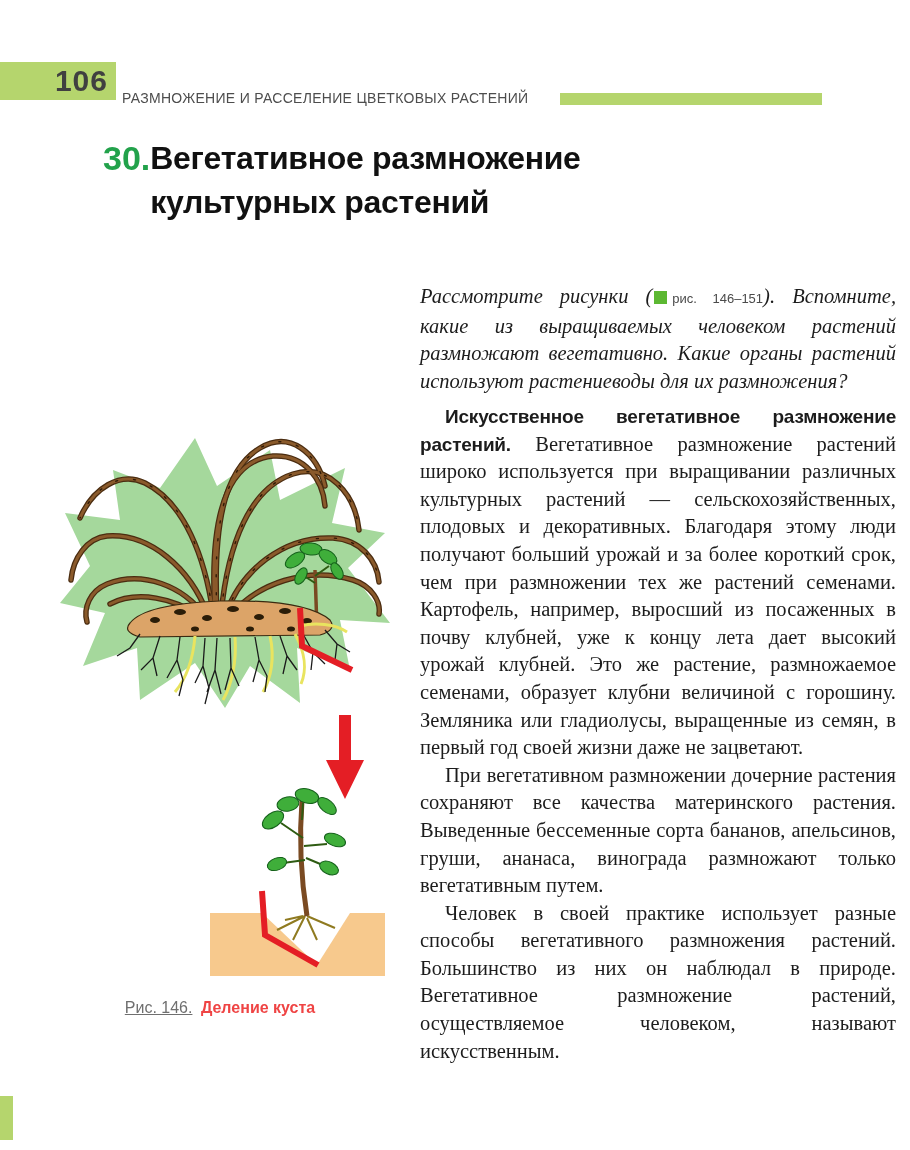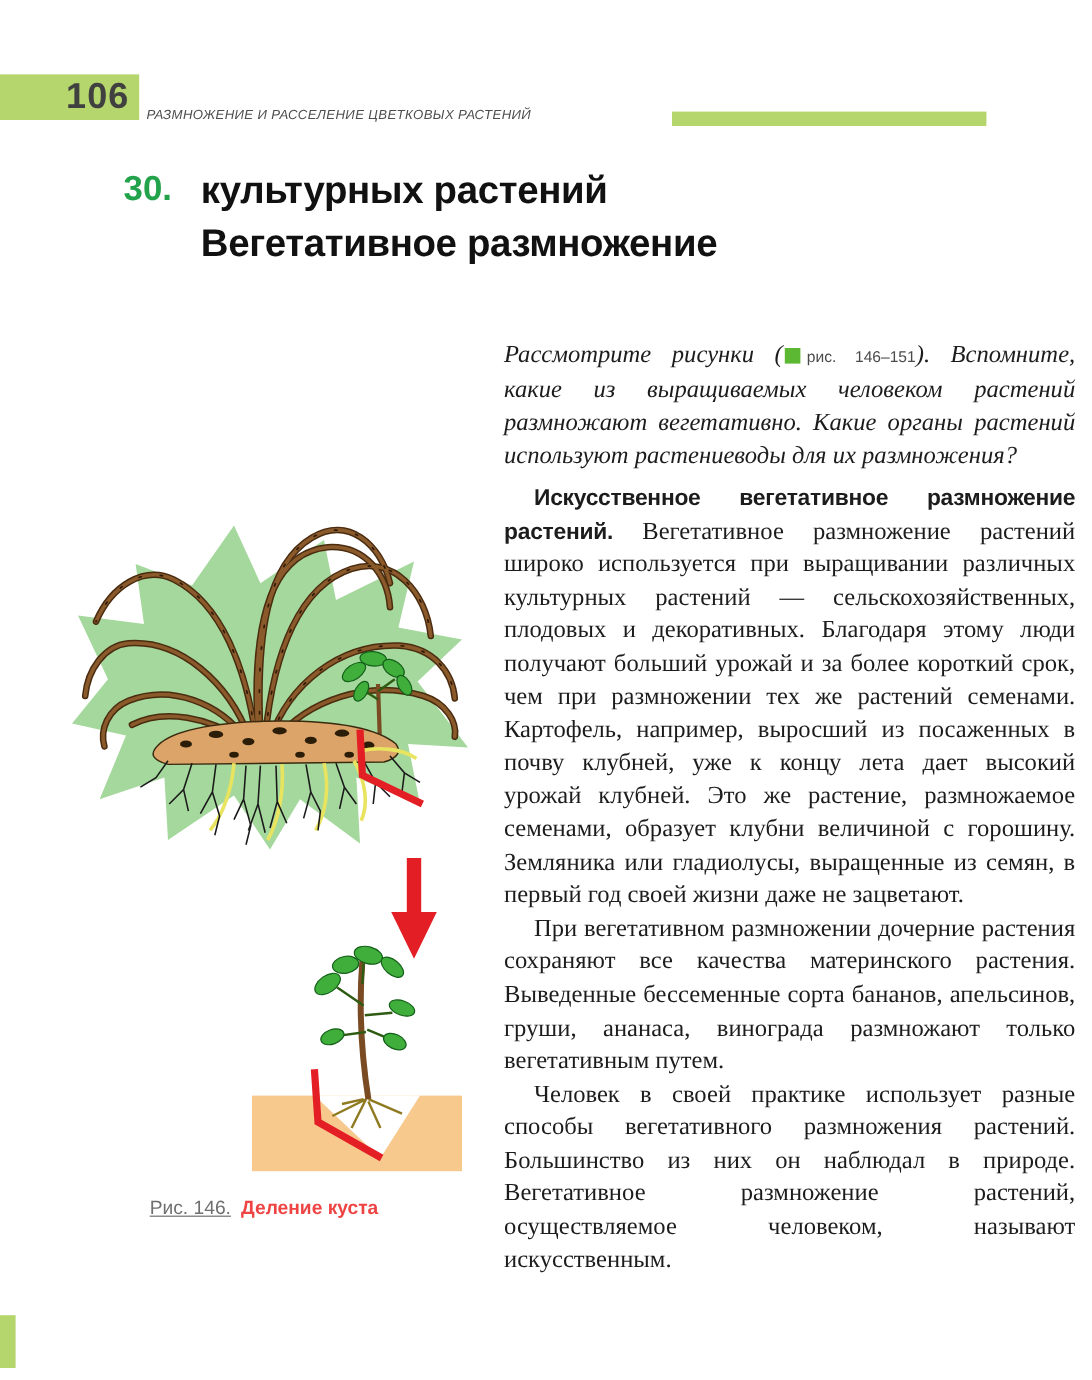--- a/index.html
+++ b/index.html
@@ -18,32 +18,31 @@
     position:absolute;left:0;top:62px;width:116px;height:38px;
     background:var(--tab-green);display:flex;align-items:center;justify-content:flex-end;
     padding-right:8px;box-sizing:border-box;
   }
   .page-number{
     font-family:"Liberation Sans",sans-serif;font-weight:bold;font-size:30px;
     color:#404040;letter-spacing:1px;line-height:1;
   }
   .chapter-header{
     position:absolute;left:122px;top:90px;width:430px;
-    font-family:"Liberation Sans",sans-serif;font-size:11px;color:var(--header-text);
+    font-family:"Liberation Sans",sans-serif;font-size:14px;color:var(--header-text);
     letter-spacing:0.3px;
-    font-style:italic;
   }
   .header-rule{
     position:absolute;left:560px;top:93px;width:262px;height:12px;
     background:var(--tab-green);
   }
   .section-head{position:absolute;left:103px;top:136px;display:flex;}
   .section-number{
-    font-family:"Liberation Sans",sans-serif;font-weight:bold;font-size:29px;
-    color:var(--accent-green);margin-right:24px;line-height:44px;
+    font-family:"Liberation Sans",sans-serif;font-weight:bold;font-size:34px;
+    color:var(--accent-green);line-height:44px;
   }
   .section-title{
     font-family:"Liberation Sans",sans-serif;font-weight:bold;font-size:32px;
     color:#111111;line-height:44px;letter-spacing:-0.3px;
   }
   .right-col{position:absolute;left:420px;top:283px;width:476px;}
   .intro{
     font-style:italic;font-size:20.5px;line-height:27.5px;text-align:justify;
     margin:0 0 8px 0;
   }
@@ -81,22 +80,22 @@
 
 <div class="page-tab">
   <span class="page-number">106</span>
 </div>
 <div class="chapter-header">РАЗМНОЖЕНИЕ И РАССЕЛЕНИЕ ЦВЕТКОВЫХ РАСТЕНИЙ</div>
 <div class="header-rule"></div>
 
 <div class="section-head">
   <div class="section-number">30.</div>
   <div class="section-title">
+    <div>Вегетативное размножение</div>
     <div>культурных растений</div>
-    <div>Вегетативное размножение</div>
   </div>
 </div>
 
 <div class="figure-area">
   <svg width="370" height="582" viewBox="0 0 370 582" xmlns="http://www.w3.org/2000/svg">
 
     <polygon points="150,30 172,78 225,42 235,92 300,60 287,115 340,125 303,160 345,215 295,212 305,262 252,240 255,295 205,258 180,300 150,255 95,292 92,240 38,258 60,205 15,195 45,158 20,105 75,112 68,62 115,80" fill="var(--blob-green)"></polygon>
 
     <g fill="none" stroke-linecap="round">
       <g stroke="var(--branch-dark)" stroke-width="5.5">

